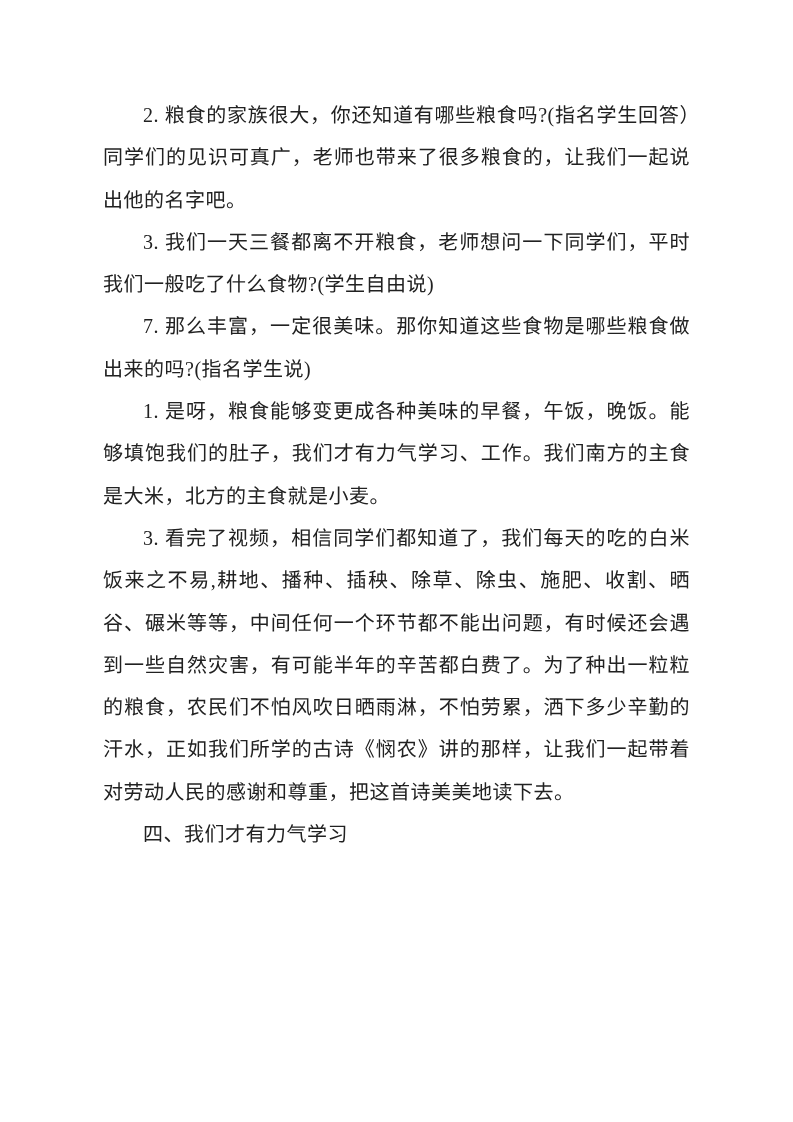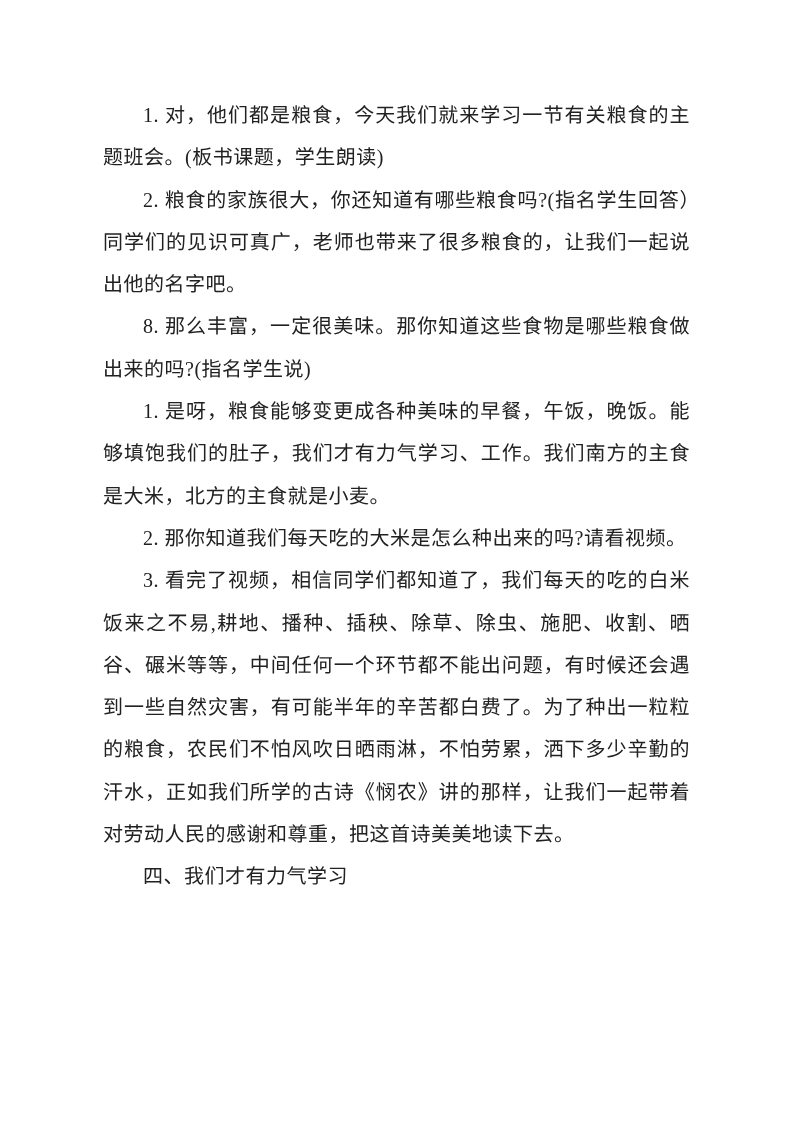--- a/index.html
+++ b/index.html
@@ -32,21 +32,20 @@
     text-indent: 2em;
     letter-spacing: 0.5px;
     word-break: break-all;
   }
 </style>
 </head>
 <body>
 
 <div class="page">
   <div class="doc-body">
-    <p>1. 对，他们都是粮食，今天我们就来学习一节有关粮食的主题班会。(板书课题，学生朗读)</p>
     <p>2. 粮食的家族很大，你还知道有哪些粮食吗?(指名学生回答）同学们的见识可真广，老师也带来了很多粮食的，让我们一起说出他的名字吧。</p>
-    <p>8. 那么丰富，一定很美味。那你知道这些食物是哪些粮食做出来的吗?(指名学生说)</p>
+    <p>3. 我们一天三餐都离不开粮食，老师想问一下同学们，平时我们一般吃了什么食物?(学生自由说)</p>
+    <p>7. 那么丰富，一定很美味。那你知道这些食物是哪些粮食做出来的吗?(指名学生说)</p>
     <p>1. 是呀，粮食能够变更成各种美味的早餐，午饭，晚饭。能够填饱我们的肚子，我们才有力气学习、工作。我们南方的主食是大米，北方的主食就是小麦。</p>
-    <p>2. 那你知道我们每天吃的大米是怎么种出来的吗?请看视频。</p>
     <p>3. 看完了视频，相信同学们都知道了，我们每天的吃的白米饭来之不易,耕地、播种、插秧、除草、除虫、施肥、收割、晒谷、碾米等等，中间任何一个环节都不能出问题，有时候还会遇到一些自然灾害，有可能半年的辛苦都白费了。为了种出一粒粒的粮食，农民们不怕风吹日晒雨淋，不怕劳累，洒下多少辛勤的汗水，正如我们所学的古诗《悯农》讲的那样，让我们一起带着对劳动人民的感谢和尊重，把这首诗美美地读下去。</p>
     <p>四、我们才有力气学习</p>
   </div>
 </div>
 
 </body></html>

